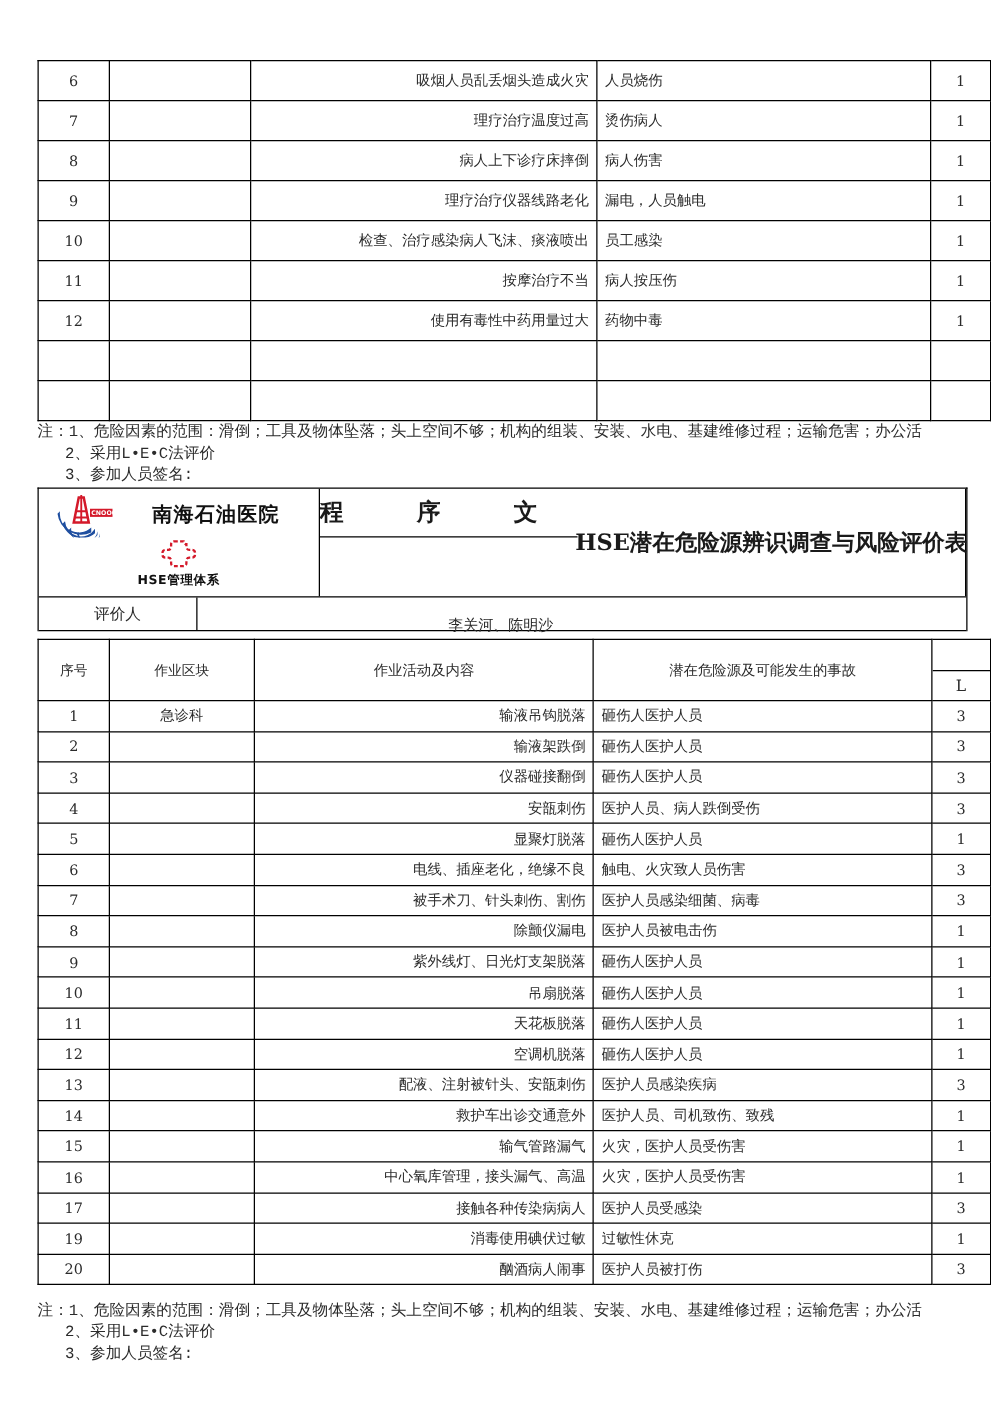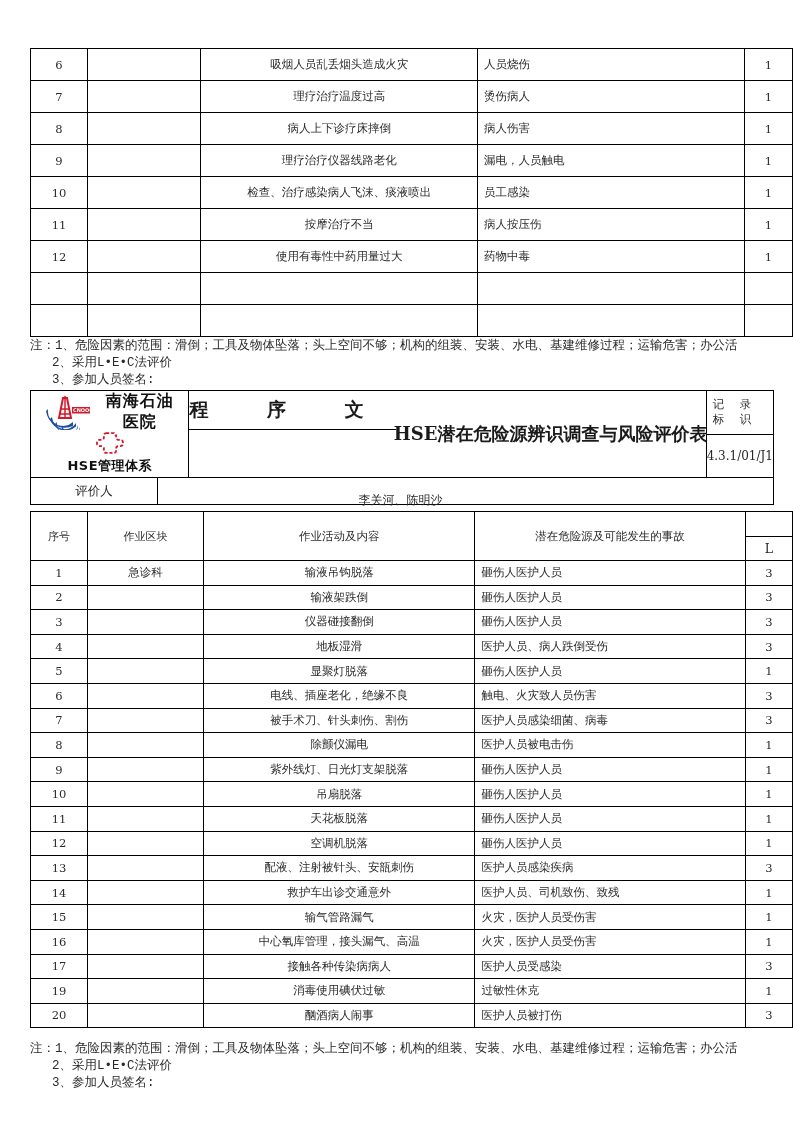--- a/index.html
+++ b/index.html
@@ -34,21 +34,21 @@
     padding: 0 6px;
     font-weight: normal;
     vertical-align: middle;
     overflow: hidden;
     white-space: nowrap;
   }
 
   
   .c-no    { width: 47px;  text-align: center; }
   .c-area  { width: 111px; text-align: center; }
-  .c-act   { width: 272px; text-align: center; padding-left: 14px; }
+  .c-act   { width: 272px; text-align: right; padding-left: 14px; }
   .c-haz   { width: 272px; text-align: left; padding-left: 12px; }
   .c-l     { width: 38px;  text-align: center; }
 
   .row-h { height: 32px; }
 
   
   #table-top-wrap {
     position: absolute;
     left: 30px;
     top: 48px;
@@ -116,21 +116,21 @@
     width: 100%;
     display: flex;
     flex-direction: column;
     align-items: center;
     margin-top: -3px;
   }
   .hse-cross { width: 34px; height: 26px; }
   .hse-text {
     font-family: "DejaVu Sans", "Liberation Sans", sans-serif;
     font-weight: bold;
-    font-size: 13px;
+    font-size: 10px;
     letter-spacing: 0.5px;
     color: #111;
     margin-top: 1px;
   }
 
   .hdr-right { flex: 1; display: flex; flex-direction: row; }
   .hdr-prog {
     height: 38px;
     border-bottom: 1.6px solid #000;
     display: flex;
@@ -335,24 +335,20 @@
                      a3 3 0 0 1 3 -3 h3 a3 3 0 0 0 3 -3 v-3 a3 3 0 0 1 3 -3 z" fill="none" stroke="#d4192a" stroke-width="2.4" stroke-dasharray="4 2.4"></path>
           </svg>
           <div class="hse-text">HSE管理体系</div>
         </div>
       </div>
 
       <div class="hdr-right">
         <div class="hdr-prog">程 序 文</div>
         <div class="hdr-low">
           <div class="hdr-title">HSE潜在危险源辨识调查与风险评价表</div>
-          <div class="hdr-rec">
-            <div class="hdr-rec-label">记 录 标 识</div>
-            <div class="hdr-rec-val">4.3.1/01/J1</div>
-          </div>
         </div>
       </div>
 
     </div>
 
     <div id="doc-header-eval">
       <div class="eval-label">评价人</div>
       <div class="eval-value">李关河、陈明沙</div>
     </div>
   </div>
@@ -391,21 +387,21 @@
           <tr>
             <td class="c-no">3</td>
             <td class="c-area"></td>
             <td class="c-act">仪器碰接翻倒</td>
             <td class="c-haz">砸伤人医护人员</td>
             <td class="c-l">3</td>
           </tr>
           <tr>
             <td class="c-no">4</td>
             <td class="c-area"></td>
-            <td class="c-act">地板湿滑</td>
+            <td class="c-act">安瓿刺伤</td>
             <td class="c-haz">医护人员、病人跌倒受伤</td>
             <td class="c-l">3</td>
           </tr>
           <tr>
             <td class="c-no">5</td>
             <td class="c-area"></td>
             <td class="c-act">显聚灯脱落</td>
             <td class="c-haz">砸伤人医护人员</td>
             <td class="c-l">1</td>
           </tr>

